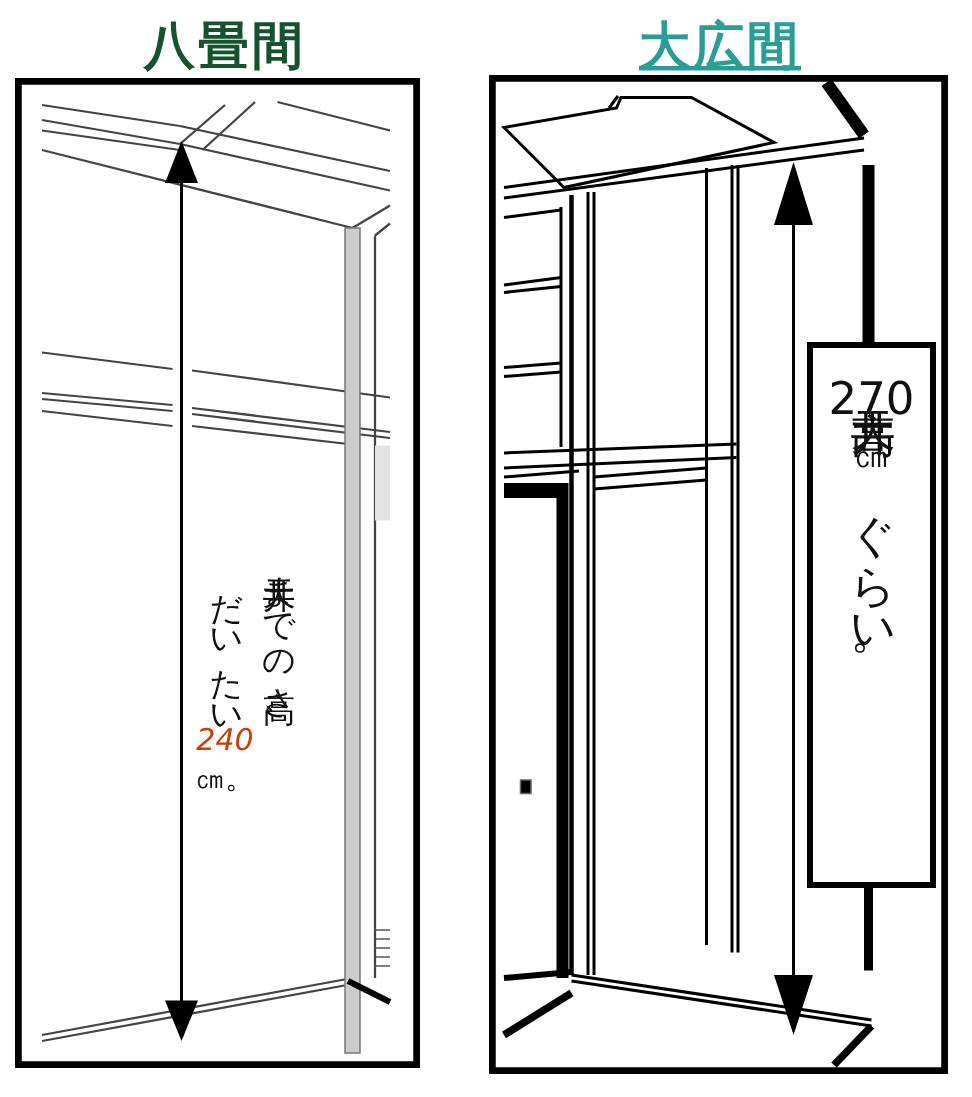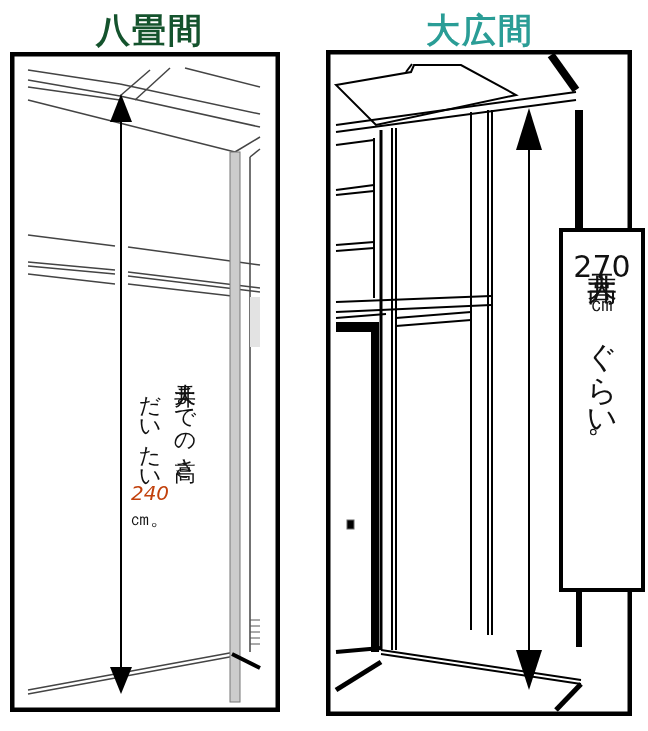--- a/index.html
+++ b/index.html
@@ -1,27 +1,27 @@
 <!DOCTYPE html>
 <html><head>
 <meta charset="utf-8">
 <style>
   html,body{margin:0;padding:0;background:#fff;}
   body{width:648px;height:731px;position:relative;overflow:hidden;font-family:"DejaVu Sans","Liberation Sans",sans-serif;}
   .title{position:absolute;top:8px;font-size:34px;font-weight:bold;letter-spacing:2px;text-align:center;}
   .panel{position:absolute;background:#fff;}
   svg{position:absolute;left:0;top:0;}
   .vtext{position:absolute;writing-mode:vertical-rl;text-orientation:upright;color:#111;font-family:"DejaVu Sans",sans-serif;}
-  .label-box{position:absolute;border:4px solid #000;background:#fff;display:flex;justify-content:center;margin-left:21px;}
+  .label-box{position:absolute;border:4px solid #000;background:#fff;display:flex;justify-content:center;}
 </style>
 </head>
 <body>
 
 <div class="title" style="left:90px;width:120px;color:#14532d;">八畳間</div>
-<div class="title" style="left:420px;width:120px;color:#2a9d96;">大広間</div>
+<div class="title" style="left:420px;width:120px;color:#2a9d96;text-decoration:underline;">大広間</div>
 
 <div class="panel" style="left:10px;top:52px;width:270px;height:660px;">
   <svg width="270" height="660" viewBox="0 0 270 660">
 
     <rect x="2" y="2" width="266" height="656" fill="#fff" stroke="#000" stroke-width="5"></rect>
 
     <g stroke="#444" stroke-width="1.5" fill="none">
       <line x1="18" y1="18" x2="110" y2="32"></line>
       <line x1="18" y1="28" x2="110" y2="44"></line>
       <line x1="110" y1="44" x2="250" y2="75"></line>

